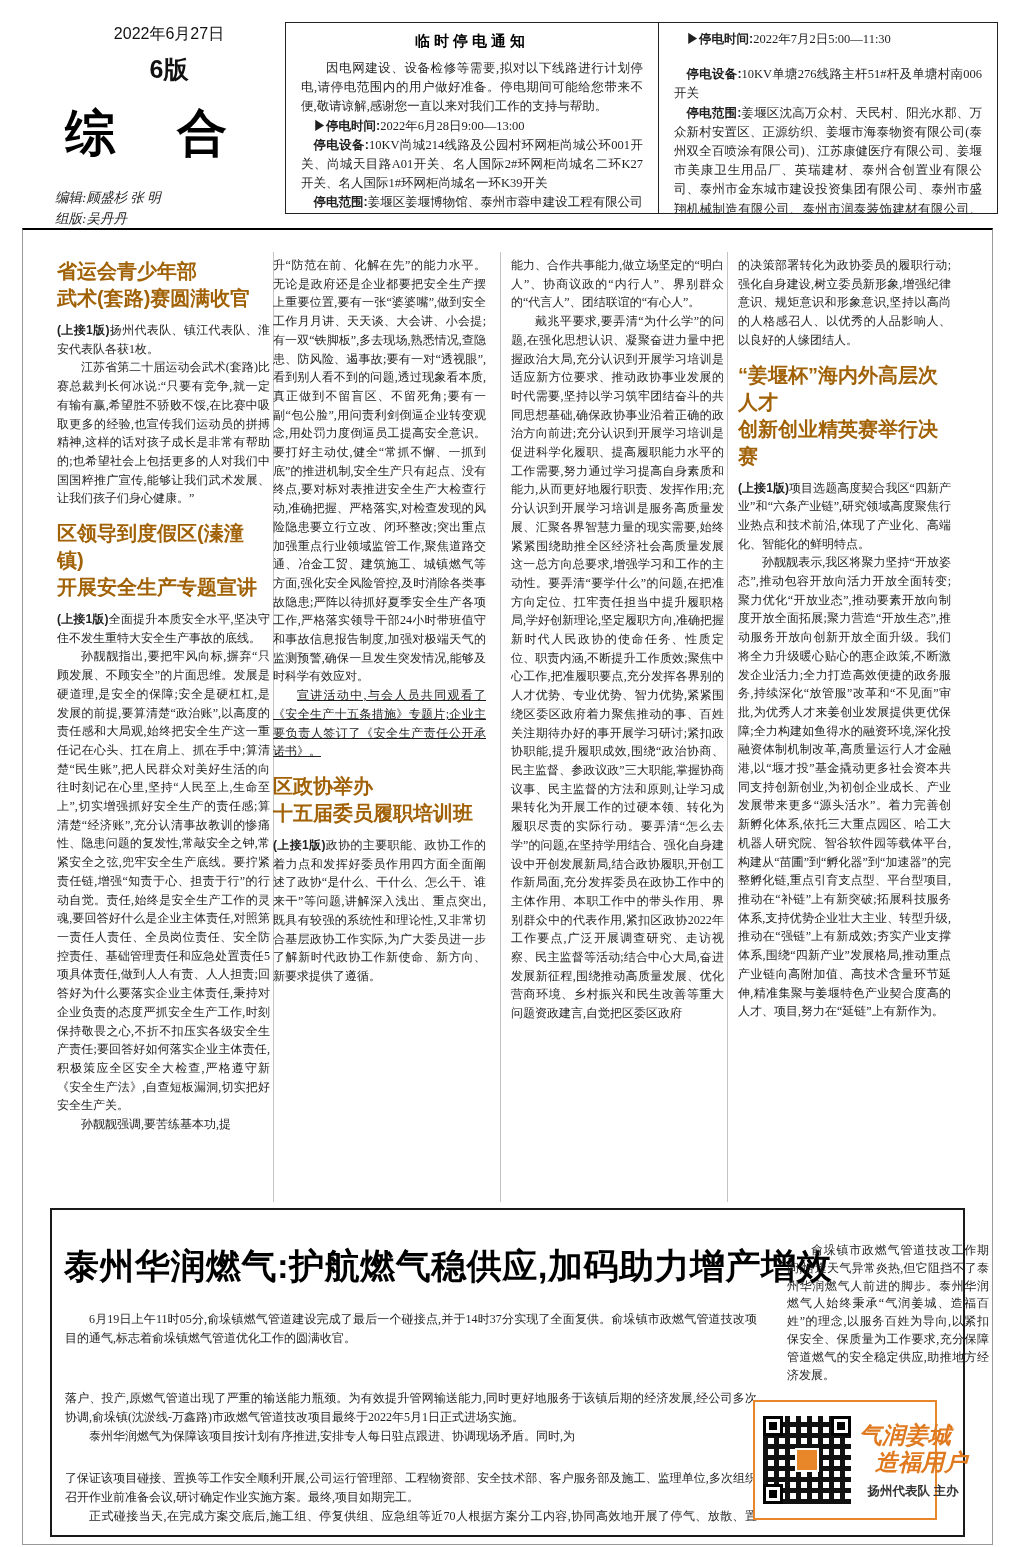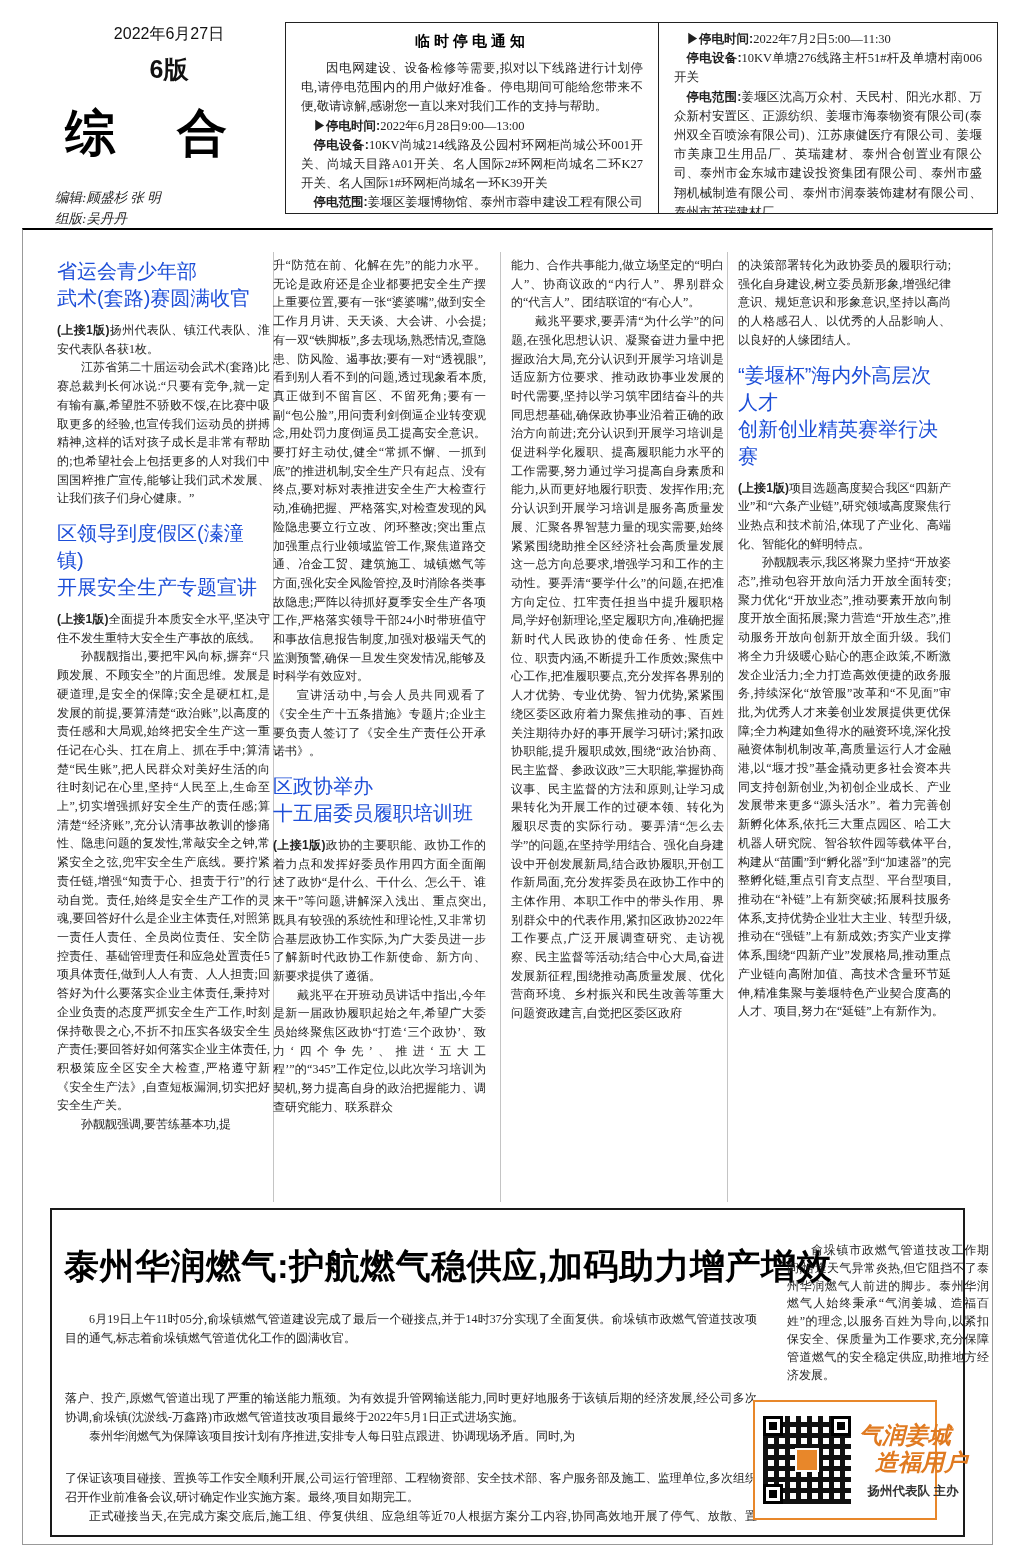--- a/index.html
+++ b/index.html
@@ -23,22 +23,22 @@
   .notice-title{text-align:center;font-weight:700;font-size:15px;letter-spacing:4px;
                 font-family:"Liberation Sans",sans-serif;margin:2px 0 8px 0;color:#000;}
   .notice .para{font-size:12.5px;line-height:19.2px;}
   
   .page-frame{position:absolute;left:22px;top:228px;width:971px;height:1317px;box-sizing:border-box;
               border-top:2.5px solid #000;border-left:1px solid #999;border-right:1px solid #999;border-bottom:1px solid #999;}
   .col{position:absolute;top:256px;width:213px;height:944px;overflow:hidden;}
   #col1{left:57px;} #col2{left:273px;} #col3{left:511px;} #col4{left:738px;}
   .col-rule{position:absolute;top:252px;height:950px;width:0;border-left:1px solid #c4c4c4;}
   #rule1{left:273px;} #rule2{left:500px;} #rule3{left:727px;}
-  .col-headline{font-family:"Liberation Sans","DejaVu Sans",sans-serif;font-weight:400;
-                font-size:20px;line-height:27px;margin:12px 0 9px 0;color:#1d4ed8;}
+  .col-headline{font-family:"Liberation Sans","DejaVu Sans",sans-serif;font-weight:700;
+                font-size:20px;line-height:27px;margin:12px 0 9px 0;color:#a16207;}
   .col > .col-headline:first-child{margin-top:2px;}
   .para{margin:0;font-size:12px;line-height:18.7px;text-align:justify;text-indent:2em;color:#1f1f1f;}
   .lead{font-family:"Liberation Sans",sans-serif;font-weight:700;}
   
   .bottom-box{position:absolute;left:50px;top:1208px;width:915px;height:329px;border:2px solid #1a1a1a;
               box-sizing:border-box;}
   .bottom-headline{position:absolute;left:12px;top:34px;width:692px;text-align:center;
                    font-family:"Liberation Sans","DejaVu Sans",sans-serif;font-weight:800;
                    font-size:35px;line-height:44px;letter-spacing:0.5px;color:#000;white-space:nowrap;}
   .bottom-cols{position:absolute;left:13px;top:100px;width:692px;height:216px;display:flex;gap:22px;flex-direction:column;}
@@ -86,21 +86,21 @@
       <div>
           <p class="para" style="text-indent: 2em;">因电网建设、设备检修等需要,拟对以下线路进行计划停电,请停电范围内的用户做好准备。停电期间可能给您带来不便,敬请谅解,感谢您一直以来对我们工作的支持与帮助。</p>
           <p class="para" style="text-indent: 1em;"><b class="lead">▶停电时间:</b>2022年6月28日9:00—13:00</p>
           <p class="para" style="text-indent: 1em;"><b class="lead">停电设备:</b>10KV尚城214线路及公园村环网柜尚城公环001开关、尚城天目路A01开关、名人国际2#环网柜尚城名二环K27开关、名人国际1#环网柜尚城名一环K39开关</p>
           <p class="para" style="text-indent: 1em;"><b class="lead">停电范围:</b>姜堰区姜堰博物馆、泰州市蓉申建设工程有限公司</p>
         </div>
     </div>
     <div class="notice-col right">
       <div>
           <p class="para" style="text-indent: 1em;"><b class="lead">▶停电时间:</b>2022年7月2日5:00—11:30</p>
-          <p class="para" style="text-indent: 1em;"><b class="lead">停电设备:</b>10KV单塘276线路主杆51#杆及单塘村南006开关</p>
+          <p class="para" style="text-indent: 1em; margin-top: 16px;"><b class="lead">停电设备:</b>10KV单塘276线路主杆51#杆及单塘村南006开关</p>
           <p class="para" style="text-indent: 1em;"><b class="lead">停电范围:</b>姜堰区沈高万众村、天民村、阳光水郡、万众新村安置区、正源纺织、姜堰市海泰物资有限公司(泰州双全百喷涂有限公司)、江苏康健医疗有限公司、姜堰市美康卫生用品厂、英瑞建材、泰州合创置业有限公司、泰州市金东城市建设投资集团有限公司、泰州市盛翔机械制造有限公司、泰州市润泰装饰建材有限公司、泰州市英瑞建材厂</p>
         </div>
 
     </div>
   </div>
 
   <div class="page-frame"></div>
   <div class="col-rule" id="rule1"></div>
   <div class="col-rule" id="rule2"></div>
   <div class="col-rule" id="rule3"></div>
@@ -109,24 +109,23 @@
       <div class="col-headline">省运会青少年部<br>武术(套路)赛圆满收官</div>
       <p class="para" style="text-indent: 0em;"><b class="lead">(上接1版)</b>扬州代表队、镇江代表队、淮安代表队各获1枚。</p>
       <p class="para" style="text-indent: 2em;">江苏省第二十届运动会武术(套路)比赛总裁判长何冰说:“只要有竞争,就一定有输有赢,希望胜不骄败不馁,在比赛中吸取更多的经验,也宣传我们运动员的拼搏精神,这样的话对孩子成长是非常有帮助的;也希望社会上包括更多的人对我们中国国粹推广宣传,能够让我们武术发展、让我们孩子们身心健康。”</p>
       <div class="col-headline">区领导到度假区(溱潼镇)<br>开展安全生产专题宣讲</div>
       <p class="para" style="text-indent: 0em;"><b class="lead">(上接1版)</b>全面提升本质安全水平,坚决守住不发生重特大安全生产事故的底线。</p>
       <p class="para" style="text-indent: 2em;">孙靓靓指出,要把牢风向标,摒弃“只顾发展、不顾安全”的片面思维。发展是硬道理,是安全的保障;安全是硬杠杠,是发展的前提,要算清楚“政治账”,以高度的责任感和大局观,始终把安全生产这一重任记在心头、扛在肩上、抓在手中;算清楚“民生账”,把人民群众对美好生活的向往时刻记在心里,坚持“人民至上,生命至上”,切实增强抓好安全生产的责任感;算清楚“经济账”,充分认清事故教训的惨痛性、隐患问题的复发性,常敲安全之钟,常紧安全之弦,兜牢安全生产底线。要拧紧责任链,增强“知责于心、担责于行”的行动自觉。责任,始终是安全生产工作的灵魂,要回答好什么是企业主体责任,对照第一责任人责任、全员岗位责任、安全防控责任、基础管理责任和应急处置责任5项具体责任,做到人人有责、人人担责;回答好为什么要落实企业主体责任,秉持对企业负责的态度严抓安全生产工作,时刻保持敬畏之心,不折不扣压实各级安全生产责任;要回答好如何落实企业主体责任,积极策应全区安全大检查,严格遵守新《安全生产法》,自查短板漏洞,切实把好安全生产关。</p>
       <p class="para" style="text-indent: 2em;">孙靓靓强调,要苦练基本功,提</p>
     </div>
   <div class="col" id="col2">
       <p class="para" style="text-indent: 0em;">升“防范在前、化解在先”的能力水平。无论是政府还是企业都要把安全生产摆上重要位置,要有一张“婆婆嘴”,做到安全工作月月讲、天天谈、大会讲、小会提;有一双“铁脚板”,多去现场,熟悉情况,查隐患、防风险、遏事故;要有一对“透视眼”,看到别人看不到的问题,透过现象看本质,真正做到不留盲区、不留死角;要有一副“包公脸”,用问责利剑倒逼企业转变观念,用处罚力度倒逼员工提高安全意识。要打好主动仗,健全“常抓不懈、一抓到底”的推进机制,安全生产只有起点、没有终点,要对标对表推进安全生产大检查行动,准确把握、严格落实,对检查发现的风险隐患要立行立改、闭环整改;突出重点加强重点行业领域监管工作,聚焦道路交通、冶金工贸、建筑施工、城镇燃气等方面,强化安全风险管控,及时消除各类事故隐患;严阵以待抓好夏季安全生产各项工作,严格落实领导干部24小时带班值守和事故信息报告制度,加强对极端天气的监测预警,确保一旦发生突发情况,能够及时科学有效应对。</p>
-      <p class="para" style="text-indent: 2em;">宣讲活动中,与会人员共同观看了《安全生产十五条措施》专题片;企业主要负责人签订了《安全生产责任公开承诺书》。</p>
+      <p class="para" style="text-indent: 2em; text-decoration: underline;">宣讲活动中,与会人员共同观看了《安全生产十五条措施》专题片;企业主要负责人签订了《安全生产责任公开承诺书》。</p>
       <div class="col-headline">区政协举办<br>十五届委员履职培训班</div>
       <p class="para" style="text-indent: 0em;"><b class="lead">(上接1版)</b>政协的主要职能、政协工作的着力点和发挥好委员作用四方面全面阐述了政协“是什么、干什么、怎么干、谁来干”等问题,讲解深入浅出、重点突出,既具有较强的系统性和理论性,又非常切合基层政协工作实际,为广大委员进一步了解新时代政协工作新使命、新方向、新要求提供了遵循。</p>
-      <p class="para" style="text-indent: 2em;">戴兆平在开班动员讲话中指出,今年是新一届政协履职起始之年,希望广大委员始终聚焦区政协“打造‘三个政协’、致力‘四个争先’、推进‘五大工程’”的“345”工作定位,以此次学习培训为契机,努力提高自身的政治把握能力、调查研究能力、联系群众</p>
     </div>
   <div class="col" id="col3">
       <p class="para" style="text-indent: 0em;">能力、合作共事能力,做立场坚定的“明白人”、协商议政的“内行人”、界别群众的“代言人”、团结联谊的“有心人”。</p>
       <p class="para" style="text-indent: 2em;">戴兆平要求,要弄清“为什么学”的问题,在强化思想认识、凝聚奋进力量中把握政治大局,充分认识到开展学习培训是适应新方位要求、推动政协事业发展的时代需要,坚持以学习筑牢团结奋斗的共同思想基础,确保政协事业沿着正确的政治方向前进;充分认识到开展学习培训是促进科学化履职、提高履职能力水平的工作需要,努力通过学习提高自身素质和能力,从而更好地履行职责、发挥作用;充分认识到开展学习培训是服务高质量发展、汇聚各界智慧力量的现实需要,始终紧紧围绕助推全区经济社会高质量发展这一总方向总要求,增强学习和工作的主动性。要弄清“要学什么”的问题,在把准方向定位、扛牢责任担当中提升履职格局,学好创新理论,坚定履职方向,准确把握新时代人民政协的使命任务、性质定位、职责内涵,不断提升工作质效;聚焦中心工作,把准履职要点,充分发挥各界别的人才优势、专业优势、智力优势,紧紧围绕区委区政府着力聚焦推动的事、百姓关注期待办好的事开展学习研讨;紧扣政协职能,提升履职成效,围绕“政治协商、民主监督、参政议政”三大职能,掌握协商议事、民主监督的方法和原则,让学习成果转化为开展工作的过硬本领、转化为履职尽责的实际行动。要弄清“怎么去学”的问题,在坚持学用结合、强化自身建设中开创发展新局,结合政协履职,开创工作新局面,充分发挥委员在政协工作中的主体作用、本职工作中的带头作用、界别群众中的代表作用,紧扣区政协2022年工作要点,广泛开展调查研究、走访视察、民主监督等活动;结合中心大局,奋进发展新征程,围绕推动高质量发展、优化营商环境、乡村振兴和民生改善等重大问题资政建言,自觉把区委区政府</p>
     </div>
   <div class="col" id="col4">
       <p class="para" style="text-indent: 0em;">的决策部署转化为政协委员的履职行动;强化自身建设,树立委员新形象,增强纪律意识、规矩意识和形象意识,坚持以高尚的人格感召人、以优秀的人品影响人、以良好的人缘团结人。</p>
       <div class="col-headline">“姜堰杯”海内外高层次人才<br>创新创业精英赛举行决赛</div>
       <p class="para" style="text-indent: 0em;"><b class="lead">(上接1版)</b>项目选题高度契合我区“四新产业”和“六条产业链”,研究领域高度聚焦行业热点和技术前沿,体现了产业化、高端化、智能化的鲜明特点。</p>
       <p class="para" style="text-indent: 2em;">孙靓靓表示,我区将聚力坚持“开放姿态”,推动包容开放向活力开放全面转变;聚力优化“开放业态”,推动要素开放向制度开放全面拓展;聚力营造“开放生态”,推动服务开放向创新开放全面升级。我们将全力升级暖心贴心的惠企政策,不断激发企业活力;全力打造高效便捷的政务服务,持续深化“放管服”改革和“不见面”审批,为优秀人才来姜创业发展提供更优保障;全力构建如鱼得水的融资环境,深化投融资体制机制改革,高质量运行人才金融港,以“堰才投”基金撬动更多社会资本共同支持创新创业,为初创企业成长、产业发展带来更多“源头活水”。着力完善创新孵化体系,依托三大重点园区、哈工大机器人研究院、智谷软件园等载体平台,构建从“苗圃”到“孵化器”到“加速器”的完整孵化链,重点引育支点型、平台型项目,推动在“补链”上有新突破;拓展科技服务体系,支持优势企业壮大主业、转型升级,推动在“强链”上有新成效;夯实产业支撑体系,围绕“四新产业”发展格局,推动重点产业链向高附加值、高技术含量环节延伸,精准集聚与姜堰特色产业契合度高的人才、项目,努力在“延链”上有新作为。</p>

